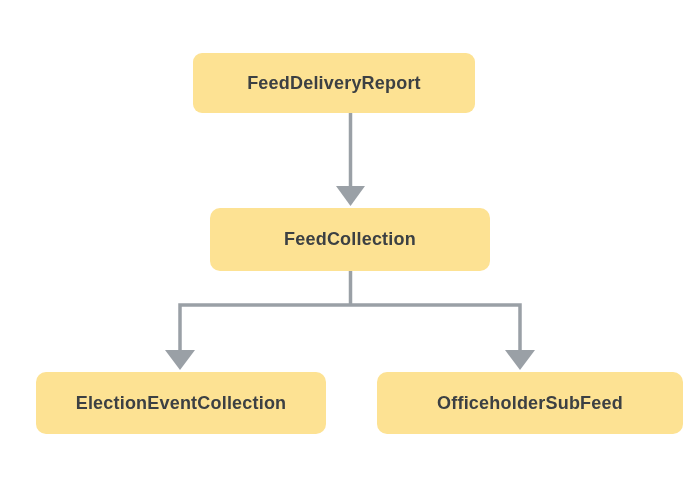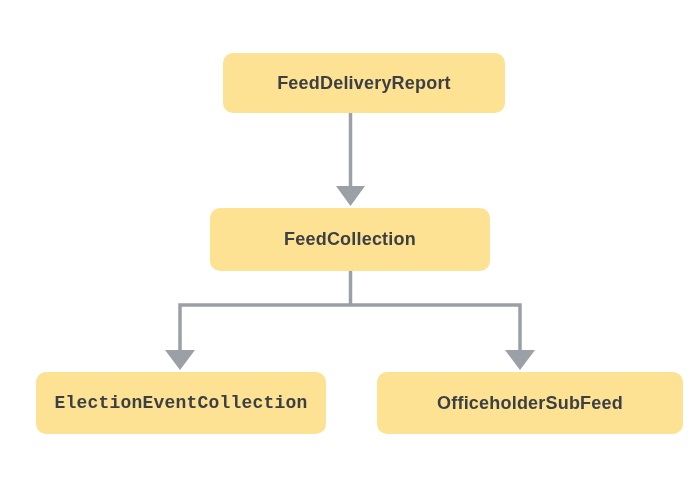--- a/index.html
+++ b/index.html
@@ -28,23 +28,23 @@
     border-radius: 10px;
     display: flex;
     align-items: center;
     justify-content: center;
     color: #3C4043;
     font-size: 18px;
     font-weight: bold;
     letter-spacing: 0.2px;
     white-space: nowrap;
   }
-  .node-feed-delivery-report   { left: 223px; top: 53px;  width: 282px; height: 60px; }
+  .node-feed-delivery-report   { left: 193px; top: 53px;  width: 282px; height: 60px; border-radius: 9px; }
   .node-feed-collection        { left: 210px; top: 208px; width: 280px; height: 63px; }
-  .node-election-event-collection { left: 36px;  top: 372px; width: 290px; height: 62px; font-family: Liberation Mono, monospace; }
+  .node-election-event-collection { left: 36px;  top: 372px; width: 290px; height: 62px; }
   .node-officeholder-sub-feed  { left: 377px; top: 372px; width: 306px; height: 62px; text-align: center; }
 </style>
 </head>
 <body>
 
 <div class="canvas">
 
   <svg class="connector-layer" viewBox="0 0 700 500" xmlns="http://www.w3.org/2000/svg" aria-hidden="true">
 
     <path d="M350.5,113 L350.5,187" stroke-width="3.5" fill="none" stroke="#9AA0A6"></path>

